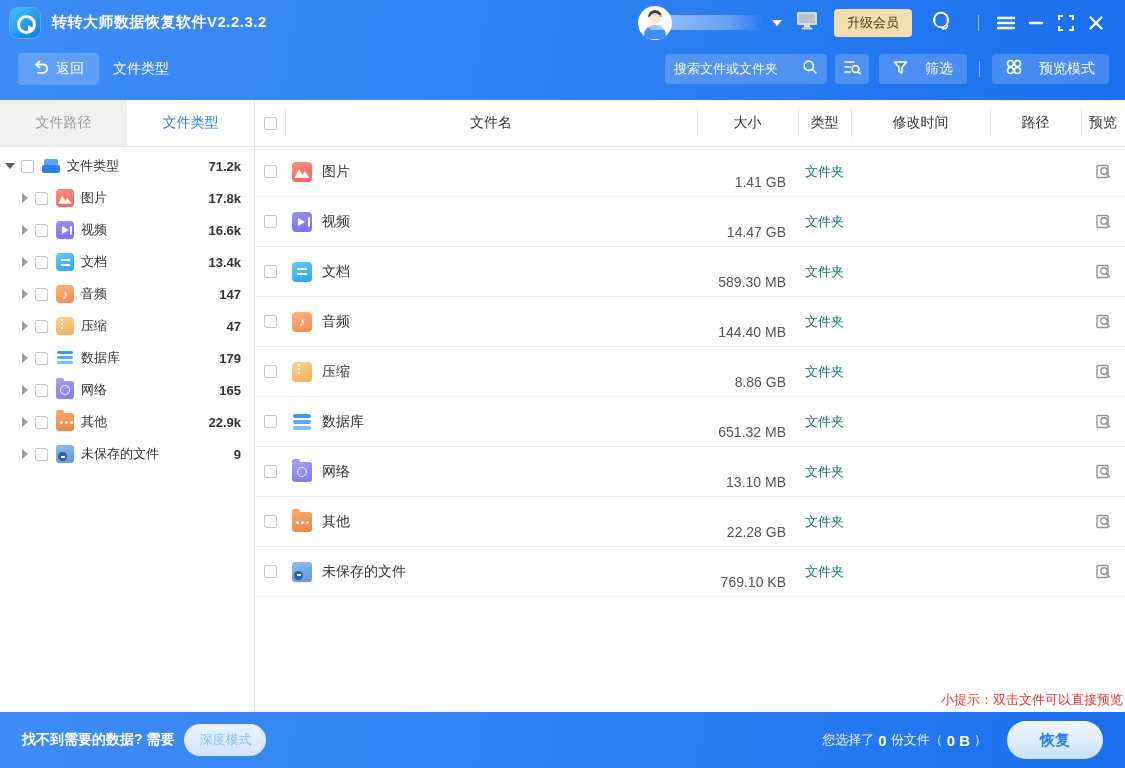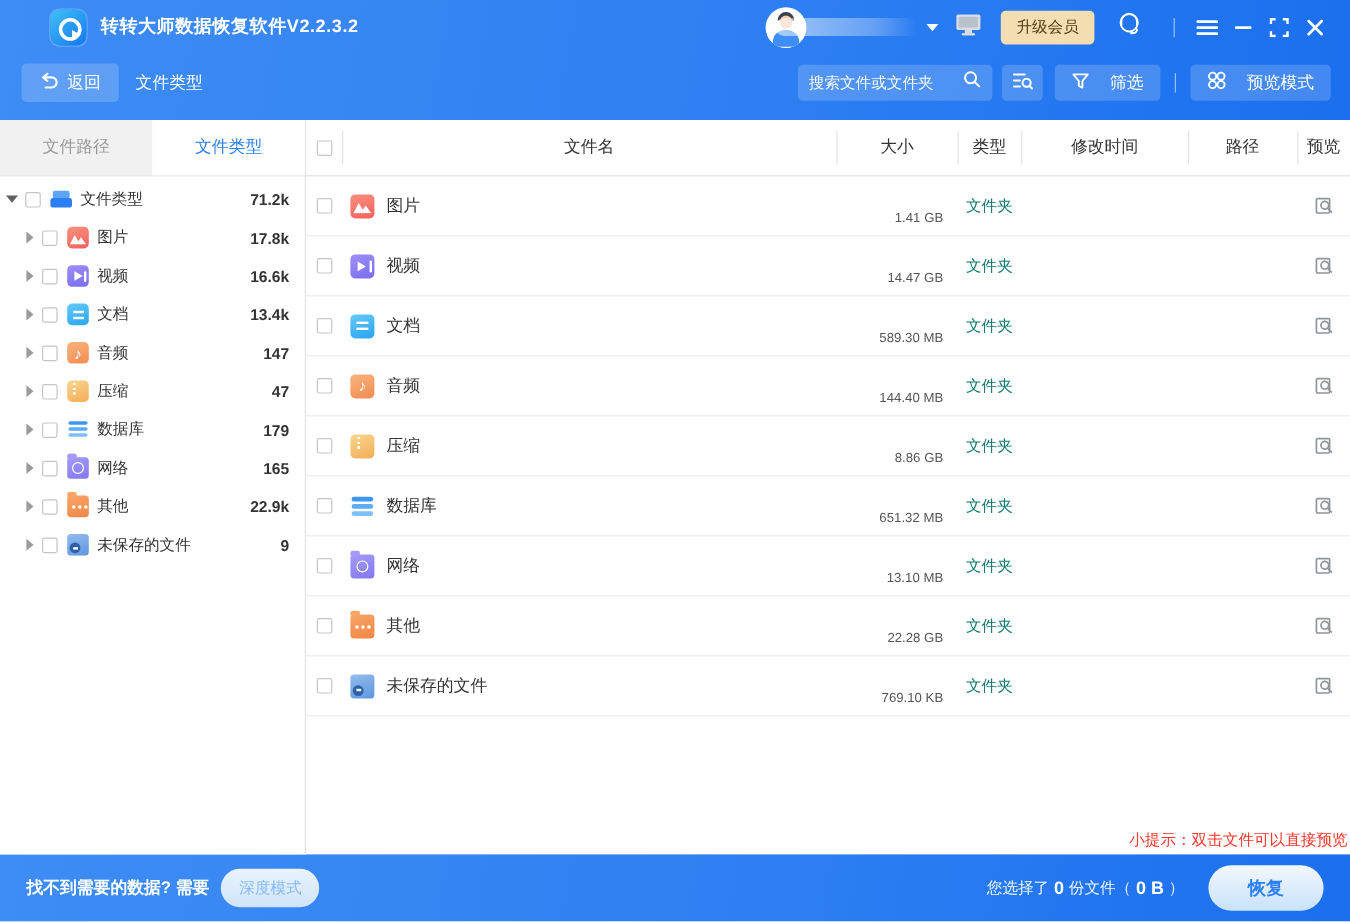--- a/index.html
+++ b/index.html
@@ -2,21 +2,21 @@
 <html><head>
 <meta charset="utf-8">
 <style>
   * { margin:0; padding:0; box-sizing:border-box; }
   html,body { width:1125px; height:768px; overflow:hidden; background:#fff;
     font-family:"Liberation Sans","DejaVu Sans",sans-serif; }
   .app { width:1125px; height:768px; display:flex; flex-direction:column; position:relative; }
 
   
   .header { background:linear-gradient(100deg,#3e8cf5 0%,#2e80f2 55%,#1b6fee 100%); flex:none; }
-  .titlebar { height:45px; display:flex; align-items:center; padding:0 14px 0 10px;margin-left:32px; }
+  .titlebar { height:45px; display:flex; align-items:center; padding:0 14px 0 10px; }
   .logo { width:30px; height:30px; border-radius:8px; background:linear-gradient(140deg,#3fc0f6,#1478f0);
     position:relative; flex:none; box-shadow:0 0 0 1px rgba(255,255,255,.25); }
   .logo::before { content:""; position:absolute; left:7px; top:7px; width:13px; height:13px;
     border:3px solid #fff; border-radius:50%; }
   .logo::after { content:""; position:absolute; right:5px; bottom:5px; width:0; height:0;
     border-left:7px solid #fff; border-top:4px solid transparent; border-bottom:4px solid transparent; }
   .app-title { color:#fff; font-size:15px; font-weight:600; margin-left:12px; letter-spacing:.5px; }
   .tb-spacer { flex:1; }
   .user-group { display:flex; align-items:center; position:relative; margin-right:14px; }
   .avatar { width:34px; height:34px; border-radius:50%; background:#fff; position:relative; overflow:hidden; flex:none; }
@@ -77,21 +77,21 @@
   .col-type { width:53px; flex:none; }
   .col-time { width:139px; flex:none; }
   .col-path { width:91px; flex:none; }
   .col-prev { width:44px; flex:none; }
   .rows { flex:1; overflow:hidden; }
   .frow { height:50px; display:flex; align-items:center; border-bottom:1px solid #ededed; }
   .frow .cell { display:flex; align-items:center; }
   .frow .cell.col-check { justify-content:center; }
   .name-cell { flex:1; min-width:0; gap:10px; padding-left:7px; }
   .fname { font-size:14px; color:#333; }
-  .fsize { justify-content:flex-end; padding-right:12px; font-size:11px; color:#555;margin-top:20px; }
+  .fsize { justify-content:flex-end; padding-right:12px; font-size:14px; color:#555;margin-top:20px; }
   .ftype { justify-content:center; font-size:13px; color:#0f766e; }
   .prev-btn { background:none; border:none; cursor:pointer; display:flex; align-items:center; justify-content:center; width:100%; }
 
   .tip { position:absolute; right:2px; bottom:3px; color:#fb352b; font-size:13px; }
 
   
   .footer { height:56px; flex:none; display:flex; align-items:center;
     background:linear-gradient(100deg,#3e8cf5 0%,#2e80f2 55%,#1b6fee 100%); padding:0 0 0 22px; }
   .foot-left { display:flex; align-items:center; gap:10px; }
   .foot-q { color:#fff; font-size:14px; font-weight:700; }

